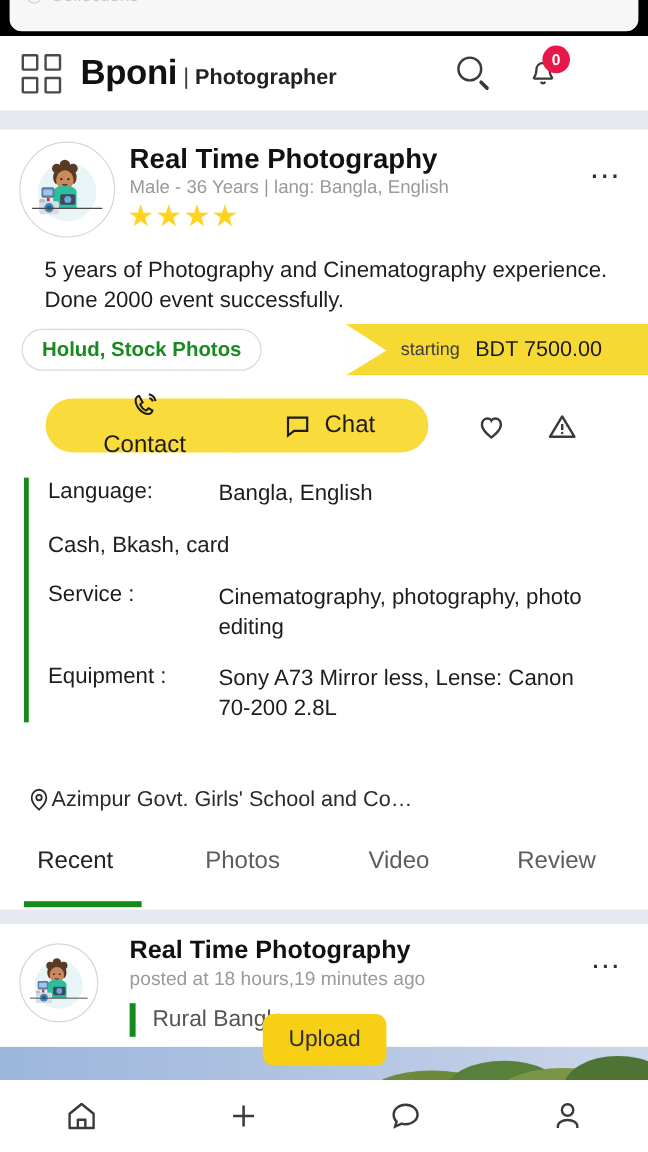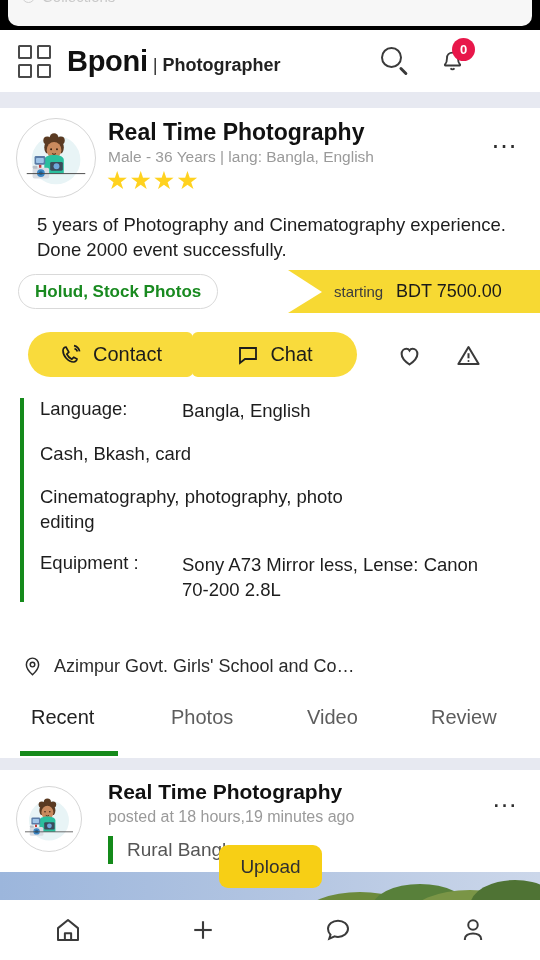--- a/index.html
+++ b/index.html
@@ -86,37 +86,37 @@
     border-left:34px solid #fff; border-top:22px solid transparent; border-bottom:21px solid transparent;
   }
   .price-starting { position:absolute; left:46px; font-size:15px; color:#3d3d3d; }
   .price-amount { position:absolute; left:108px; font-size:18px; color:#1a1a1a; }
 
   
   .btn-contact, .btn-chat {
     position:absolute; top:332px; height:45px; background:#F9DB3C;
     display:flex; align-items:center; justify-content:center; gap:10px;
   }
-  .btn-contact { left:28px; width:165px; border-radius:23px 6px 6px 23px; }
+  .btn-contact { left:38px; width:165px; border-radius:23px 6px 6px 23px;flex-direction:column; }
   .btn-chat { left:192px; width:165px; border-radius:6px 23px 23px 6px; }
   .btn-contact span, .btn-chat span { font-size:20px; color:#1c1c1c; }
   .ico-sm { width:24px; height:24px; flex:none; }
   .heart-icon { position:absolute; left:396px; top:342px; width:27px; height:27px; }
   .warn-icon { position:absolute; left:455px; top:342px; width:27px; height:27px; }
 
   
   .details { position:absolute; left:20px; top:398px; width:505px; padding-left:16px;
     border-left:4px solid #158a1b; }
   .drow { display:flex; margin-bottom:18px; }
   .drow:last-child { margin-bottom:0; }
   .dlabel { width:142px; flex:none; font-size:18.5px; color:#1d1d1d; }
   .dvalue { font-size:18.5px; color:#1d1d1d; line-height:25px; }
 
   
-  .loc { position:absolute; left:22px; top:654px; display:flex; align-items:center; gap:11px; }
+  .loc { position:absolute; left:22px; top:654px; display:flex; align-items:center; }
   .loc span { font-size:18px; color:#2b2b2b; }
 
   
   .tabs { position:absolute; left:0; top:706px; width:540px; height:52px; }
   .tab { position:absolute; top:0; font-size:20px; color:#5d5d5d; }
   .tab.active { color:#222; }
   .tab-underline { position:absolute; left:20px; top:45px; width:98px; height:5px; background:#158a1b; }
 
   
   .post-avatar {
@@ -252,20 +252,21 @@
 
 <div class="details">
   <div class="drow">
     <div class="dlabel">Language:</div>
     <div class="dvalue">Bangla, English</div>
   </div>
   <div class="drow">
     <div class="dvalue">Cash, Bkash, card</div>
   </div>
   <div class="drow">
+    <div class="dlabel">Service :</div>
     <div class="dvalue" style="max-width:330px;">Cinematography, photography, photo editing</div>
   </div>
   <div class="drow">
     <div class="dlabel">Equipment :</div>
     <div class="dvalue" style="max-width:310px;">Sony A73 Mirror less, Lense: Canon 70-200 2.8L</div>
   </div>
 </div>
 
 <div class="loc">
   <svg width="21" height="24" viewBox="0 0 24 24" fill="none" stroke="#2b2b2b" stroke-width="1.7">

